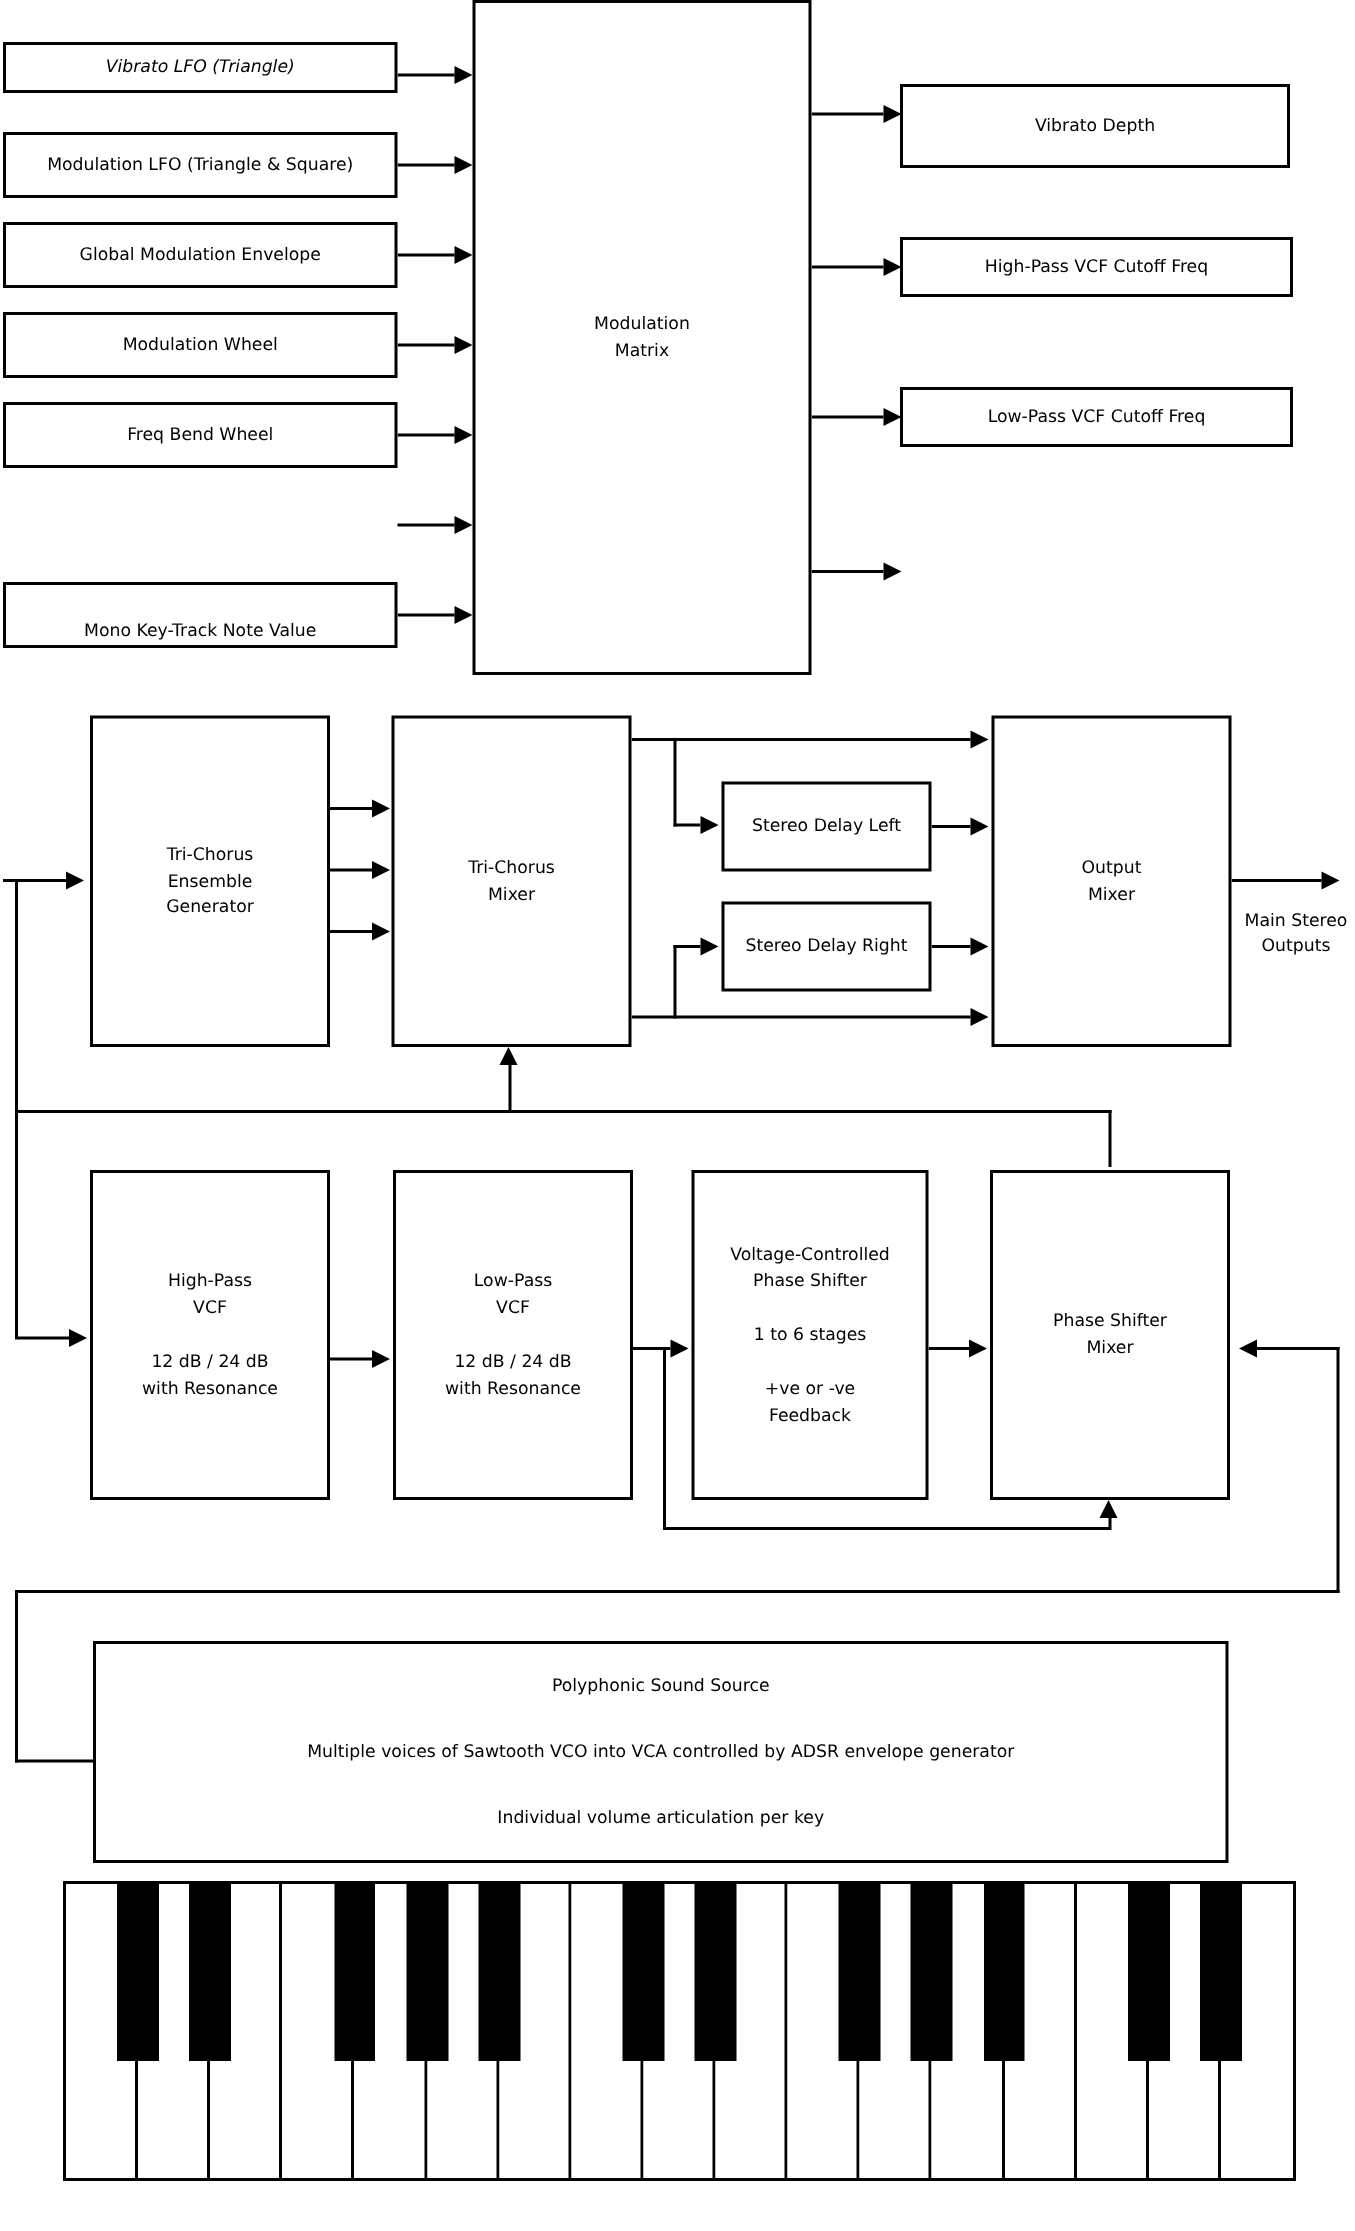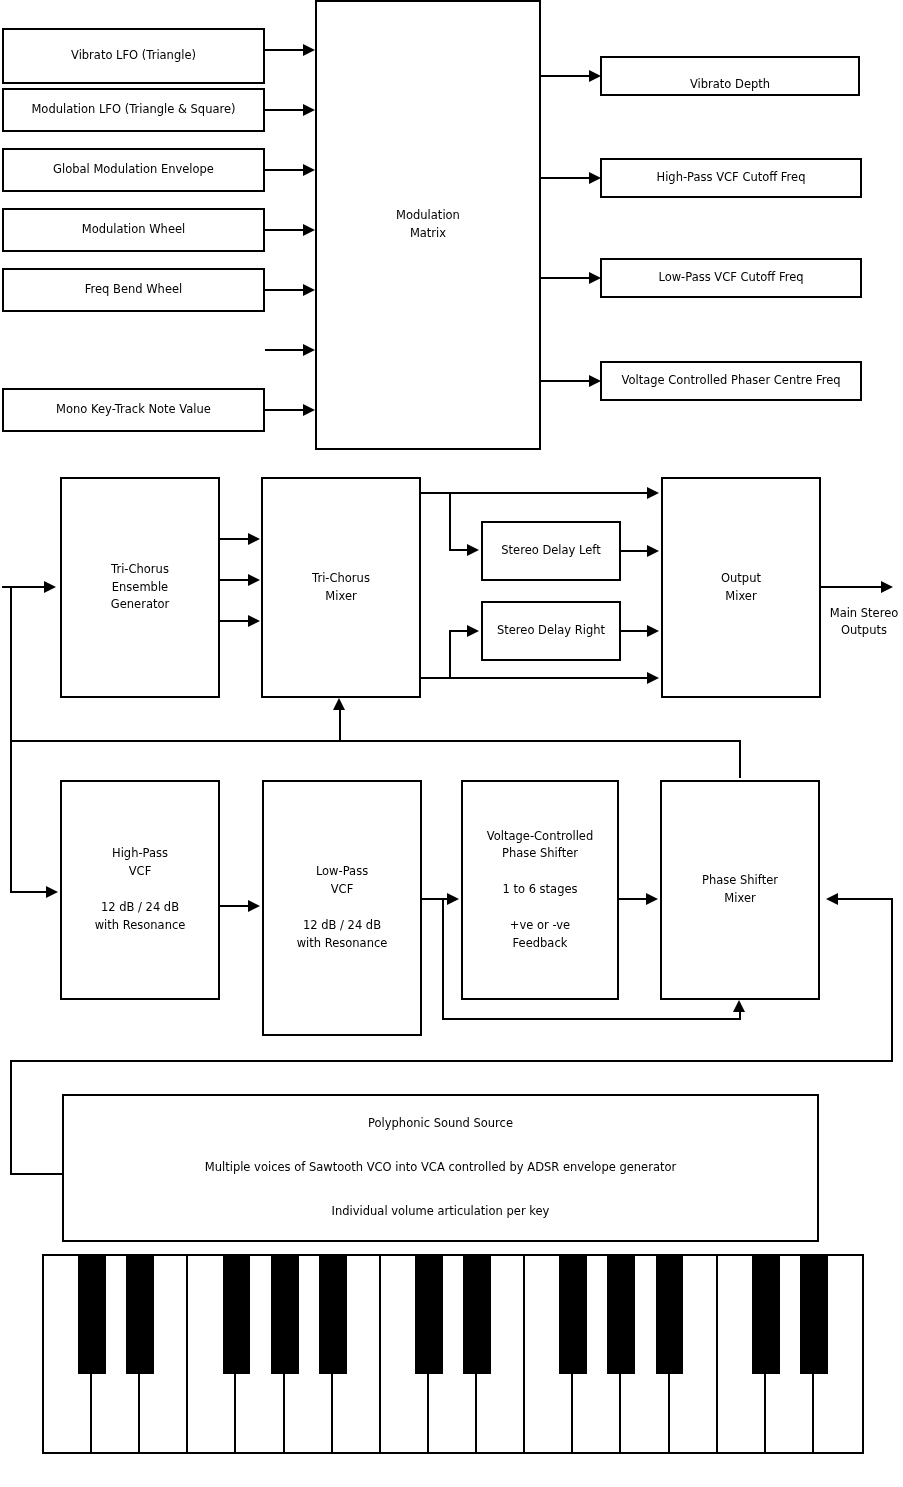--- a/index.html
+++ b/index.html
@@ -96,36 +96,36 @@
     top: 0;
     background: #000000;
     z-index: 5;
   }
 </style>
 </head>
 <body>
 
 <div id="canvas">
 
-  <div class="blk" style="left:2px;  top:28px;  width:263px; height:56px;">
+  <div class="blk" style="left:2px;  top:28px;  width:263px; height:34px;font-style:italic;">
     <span class="txt">Vibrato LFO (Triangle)</span>
   </div>
   <div class="blk" style="left:2px;  top:88px;  width:263px; height:44px;">
     <span class="txt">Modulation LFO (Triangle &amp; Square)</span>
   </div>
   <div class="blk" style="left:2px;  top:208px; width:263px; height:44px;">
     <span class="txt">Modulation Wheel</span>
   </div>
   <div class="blk" style="left:2px;  top:148px; width:263px; height:44px;">
     <span class="txt">Global Modulation Envelope</span>
   </div>
   <div class="blk" style="left:2px;  top:268px; width:263px; height:44px;">
     <span class="txt">Freq Bend Wheel</span>
   </div>
-  <div class="blk" style="left:2px;  top:388px; width:263px; height:44px;">
+  <div class="blk" style="left:2px;  top:388px; width:263px; height:44px;align-items:flex-end;">
     <span class="txt">Mono Key-Track Note Value</span>
   </div>
 
   <div class="wire h" style="left:265px; top:49px;  width:38px;"></div>
   <div class="arrow right" style="left:303px; top:44px;"></div>
   <div class="wire h" style="left:265px; top:109px; width:38px;"></div>
   <div class="arrow right" style="left:303px; top:104px;"></div>
   <div class="wire h" style="left:265px; top:169px; width:38px;"></div>
   <div class="arrow right" style="left:303px; top:164px;"></div>
   <div class="wire h" style="left:265px; top:229px; width:38px;"></div>
@@ -144,31 +144,28 @@
 
   <div class="wire h" style="left:541px; top:75px;  width:48px;"></div>
   <div class="arrow right" style="left:589px; top:70px;"></div>
   <div class="wire h" style="left:541px; top:177px; width:48px;"></div>
   <div class="arrow right" style="left:589px; top:172px;"></div>
   <div class="wire h" style="left:541px; top:277px; width:48px;"></div>
   <div class="arrow right" style="left:589px; top:272px;"></div>
   <div class="wire h" style="left:541px; top:380px; width:48px;"></div>
   <div class="arrow right" style="left:589px; top:375px;"></div>
 
-  <div class="blk" style="left:600px; top:56px;  width:260px; height:40px;align-items:flex-end;">
+  <div class="blk" style="left:600px; top:56px;  width:260px; height:56px;">
     <span class="txt">Vibrato Depth</span>
   </div>
   <div class="blk" style="left:600px; top:258px; width:262px; height:40px;">
     <span class="txt">Low-Pass VCF Cutoff Freq</span>
   </div>
   <div class="blk" style="left:600px; top:158px; width:262px; height:40px;">
     <span class="txt">High-Pass VCF Cutoff Freq</span>
-  </div>
-  <div class="blk" style="left:600px; top:361px; width:262px; height:40px;">
-    <span class="txt">Voltage Controlled Phaser Centre Freq</span>
   </div>
 
   <div class="blk" style="left:60px; top:477px; width:160px; height:221px;">
     <span class="txt">Tri-Chorus
 Ensemble
 Generator</span>
   </div>
   <div class="blk" style="left:261px; top:477px; width:160px; height:221px;">
     <span class="txt">Tri-Chorus
 Mixer</span>
@@ -227,21 +224,21 @@
 
   <div class="wire v" style="left:10px; top:586px; height:155px;"></div>
 
   <div class="blk" style="left:60px; top:780px; width:160px; height:220px;">
     <span class="txt">High-Pass
 VCF
 
 12 dB / 24 dB
 with Resonance</span>
   </div>
-  <div class="blk" style="left:262px; top:780px; width:160px; height:256px;">
+  <div class="blk" style="left:262px; top:780px; width:160px; height:220px;">
     <span class="txt">Low-Pass
 VCF
 
 12 dB / 24 dB
 with Resonance</span>
   </div>
   <div class="blk" style="left:461px; top:780px; width:158px; height:220px;text-align:center;">
     <span class="txt">Voltage-Controlled
 Phase Shifter
 

